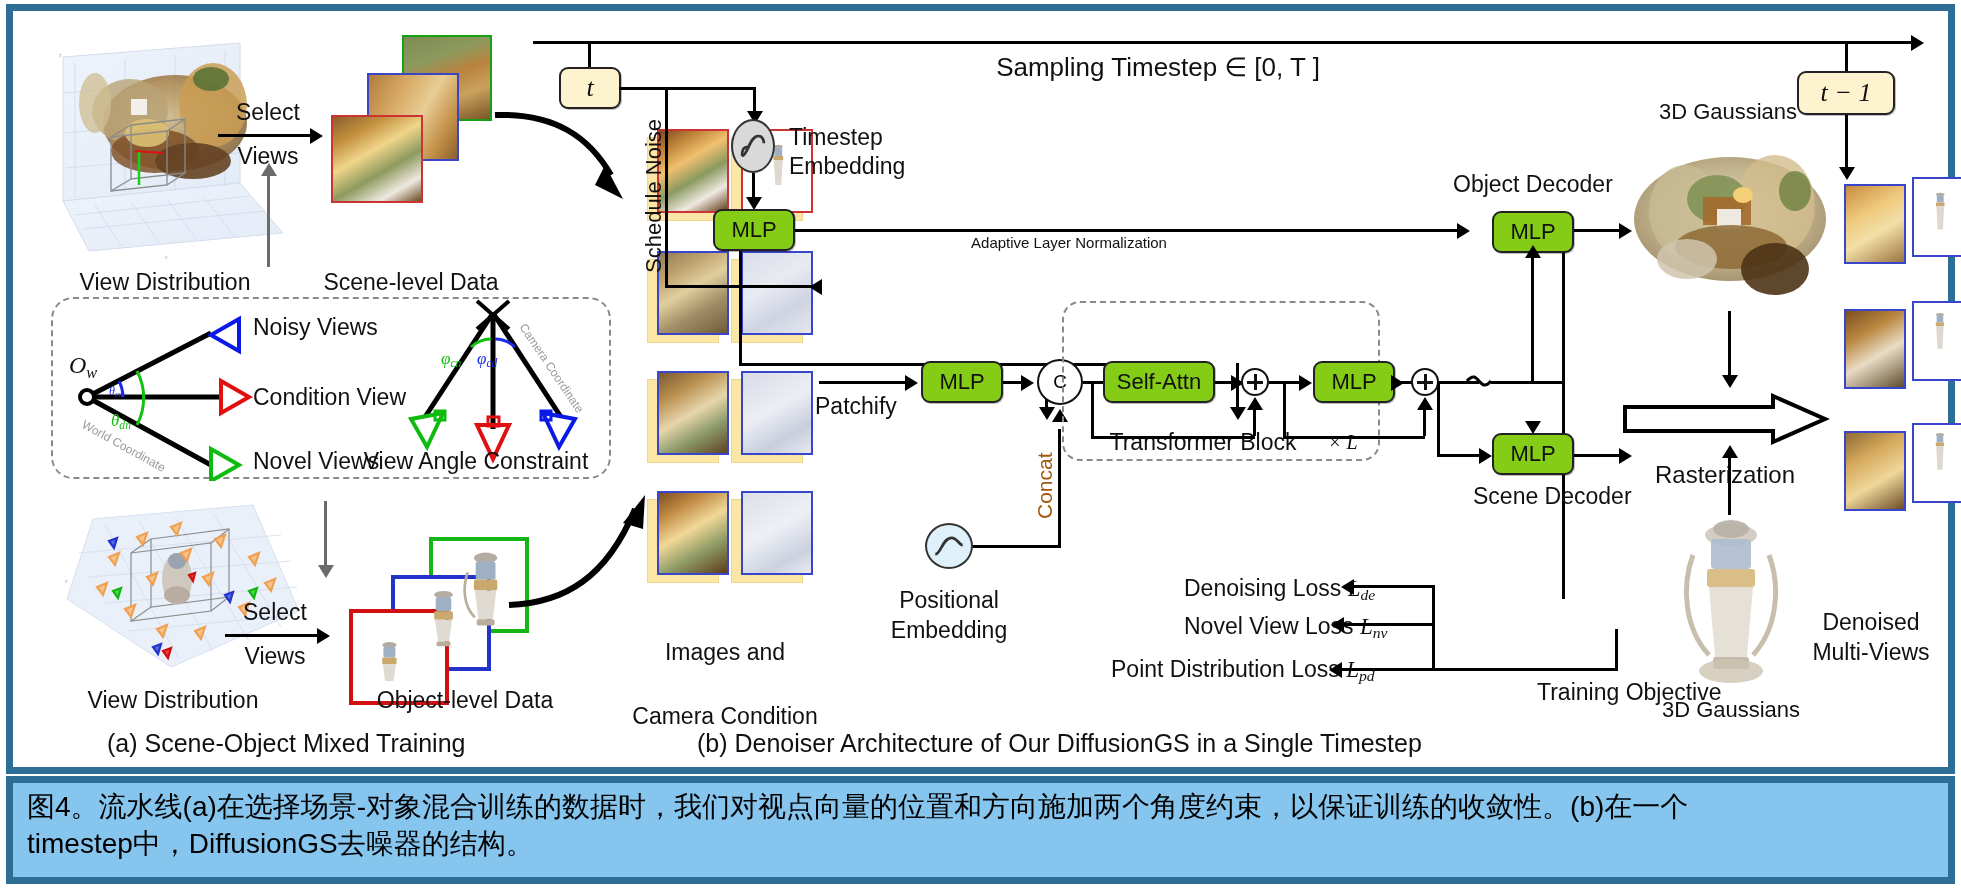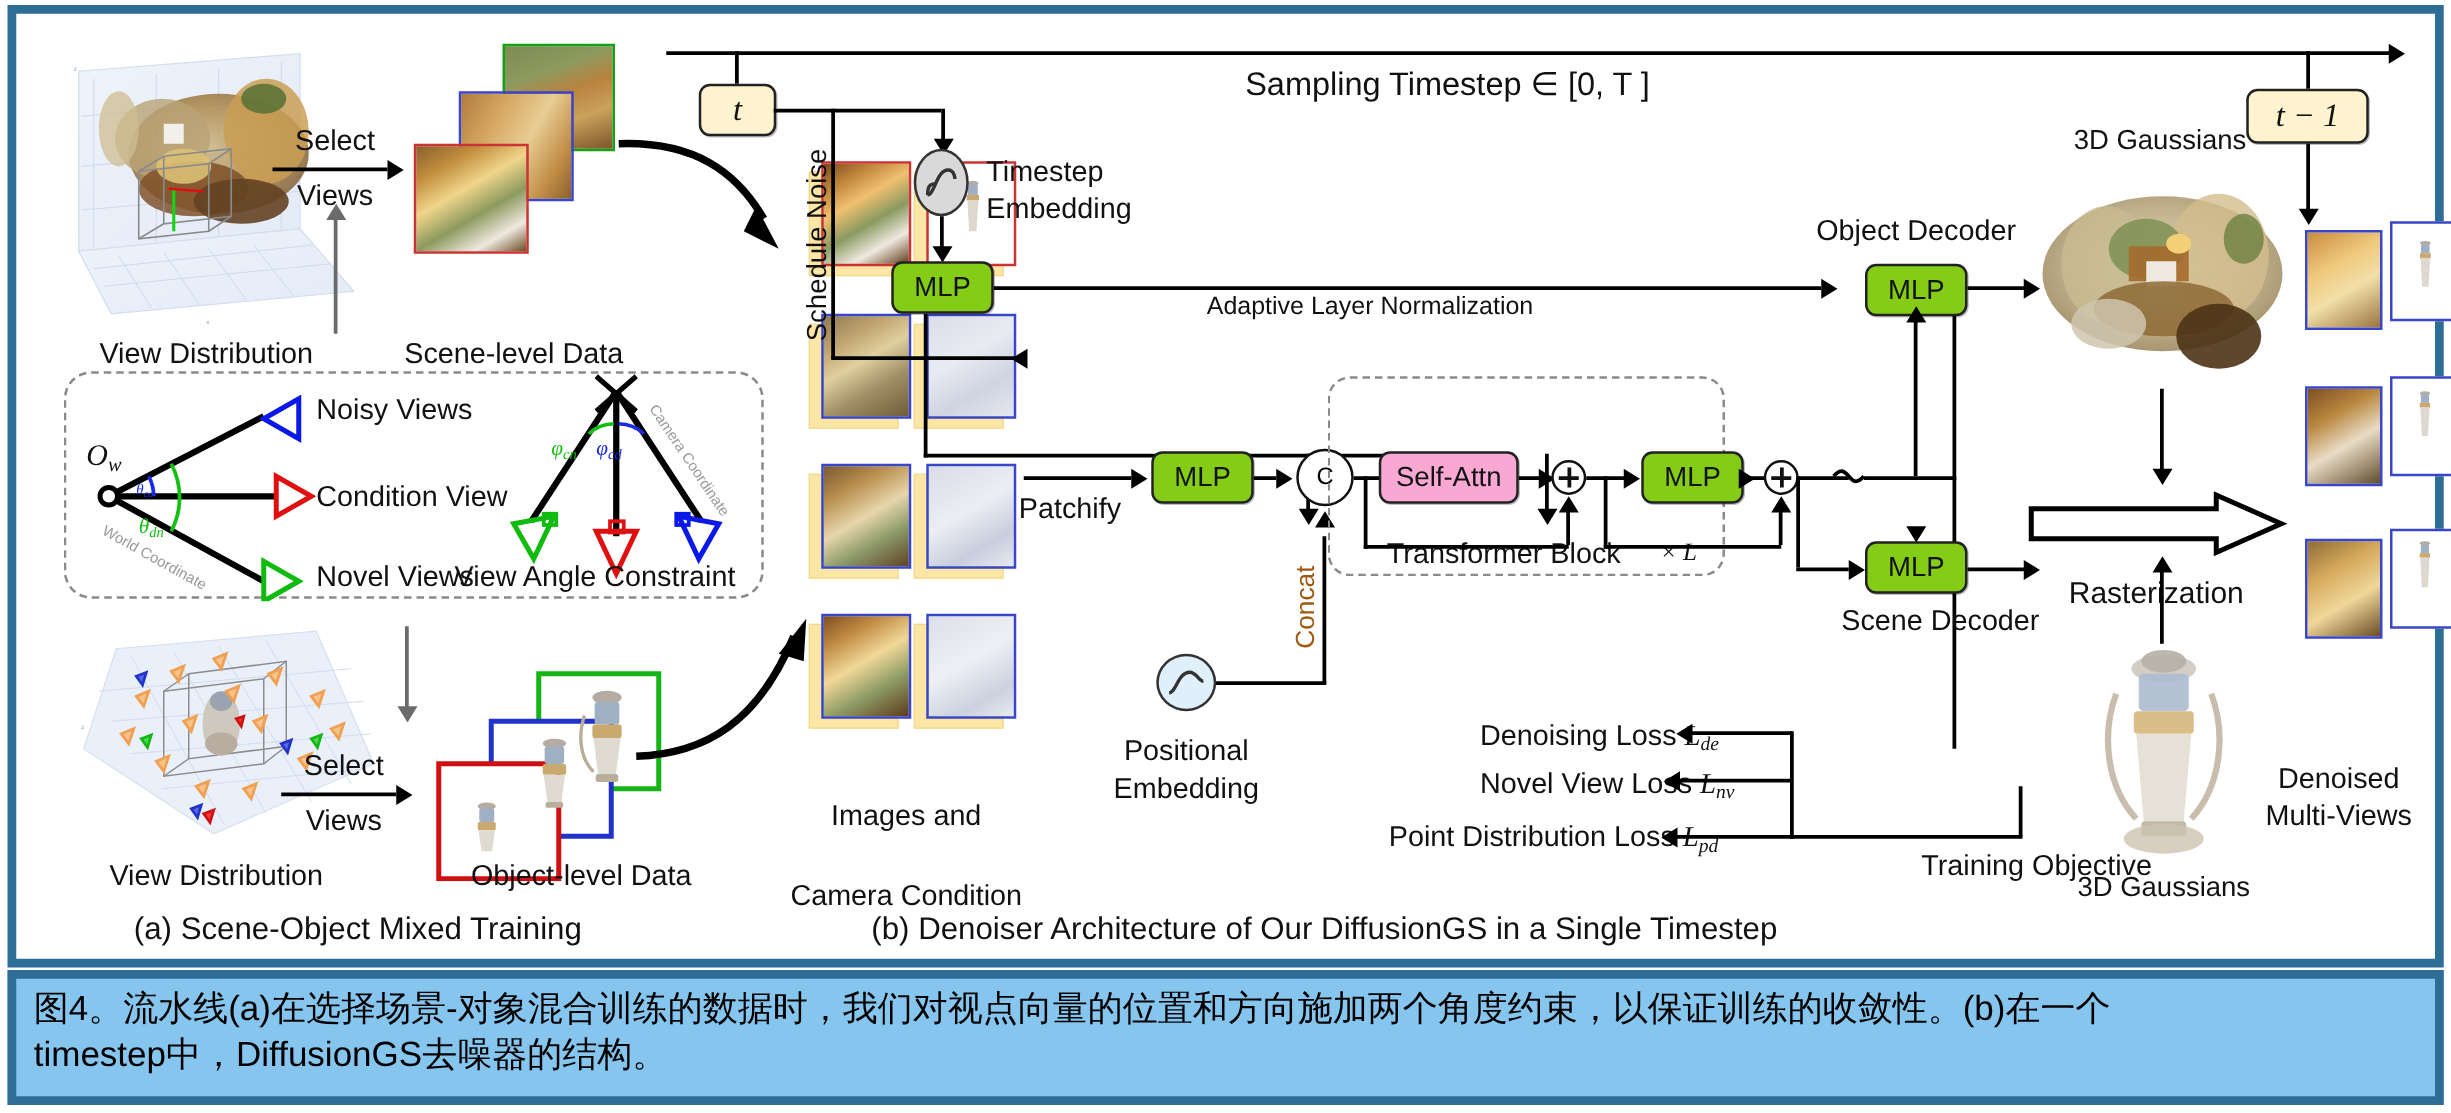--- a/index.html
+++ b/index.html
@@ -70,21 +70,21 @@
     position: absolute;
     display: flex; align-items: center; justify-content: center;
     border: 2.5px solid #222;
     border-radius: 9px;
     font-size: 22px;
     color: #111;
     background: #84cc16;
     box-shadow: 1px 1px 0 rgba(0,0,0,.25);
   }
   .nodebox.tbox { background: #fdf3cf; font-style: italic; font-family:"Liberation Serif", serif; font-size: 26px; }
-  .nodebox.attn { background: #f9a8d4; }
+  .nodebox.attn { background: #84cc16; }
 
   .circ {
     position: absolute;
     border: 2.5px solid #111;
     border-radius: 50%;
     background: #fff;
     display: flex; align-items: center; justify-content: center;
     font-size: 19px;
   }
   .plus {
@@ -459,21 +459,21 @@
     </div>
     <div class="lbl big" style="left:776px; top:113px;">Timestep</div>
     <div class="lbl big" style="left:776px; top:142px;">Embedding</div>
 
     <div class="line vline" style="left:739px; top:162px; height:28px;"></div>
     <div class="ar-d" style="left:733px; top:186px;"></div>
     <div class="nodebox" style="left:700px; top:198px; width:82px; height:42px;">MLP</div>
 
     <div class="line hline" style="left:782px; top:218px; width:662px;"></div>
     <div class="ar-r" style="left:1444px; top:212px;"></div>
-    <div class="lbl" style="left:1083px; top:223px; font-size:20px; transform:translateX(-50%);">Adaptive Layer Normalization</div>
+    <div class="lbl" style="left:1056px; top:223px; font-size:15px; transform:translateX(-50%);">Adaptive Layer Normalization</div>
 
     <div class="line vline" style="left:726px; top:240px; height:115px;"></div>
     <div class="line hline" style="left:726px; top:352px; width:400px;"></div>
     <div class="line vline" style="left:1032px; top:352px; height:48px;"></div>
     <div class="ar-d" style="left:1026px; top:396px;"></div>
     <div class="line vline" style="left:1223px; top:352px; height:48px;"></div>
     <div class="ar-d" style="left:1217px; top:396px;"></div>
 
     <div class="line hline" style="left:806px; top:370px; width:86px;"></div>
     <div class="ar-r" style="left:892px; top:364px;"></div>

